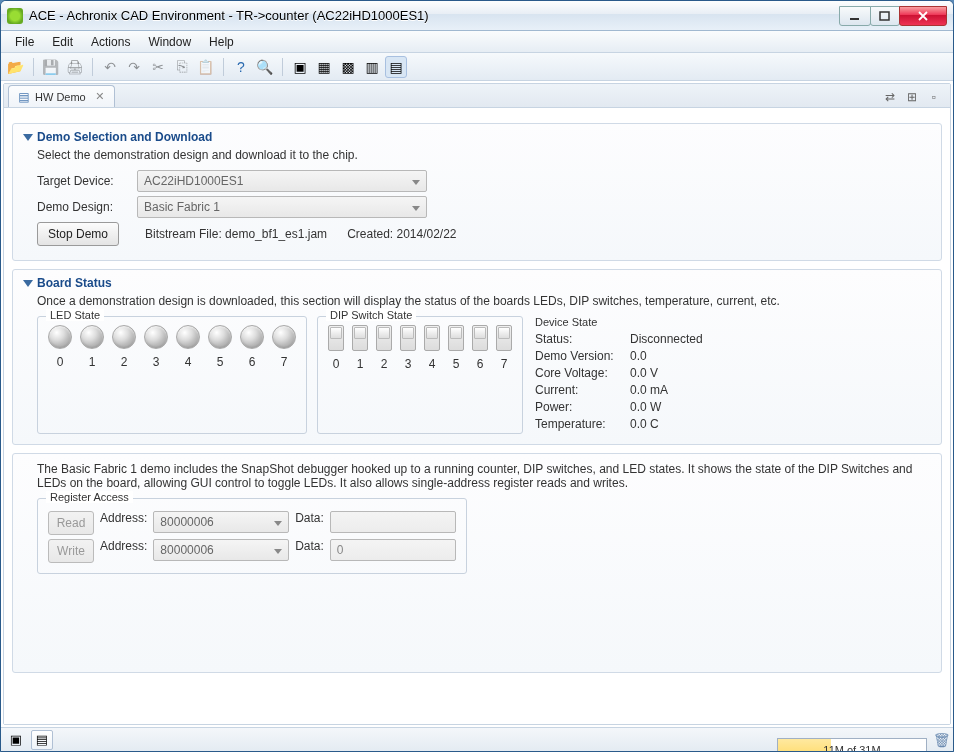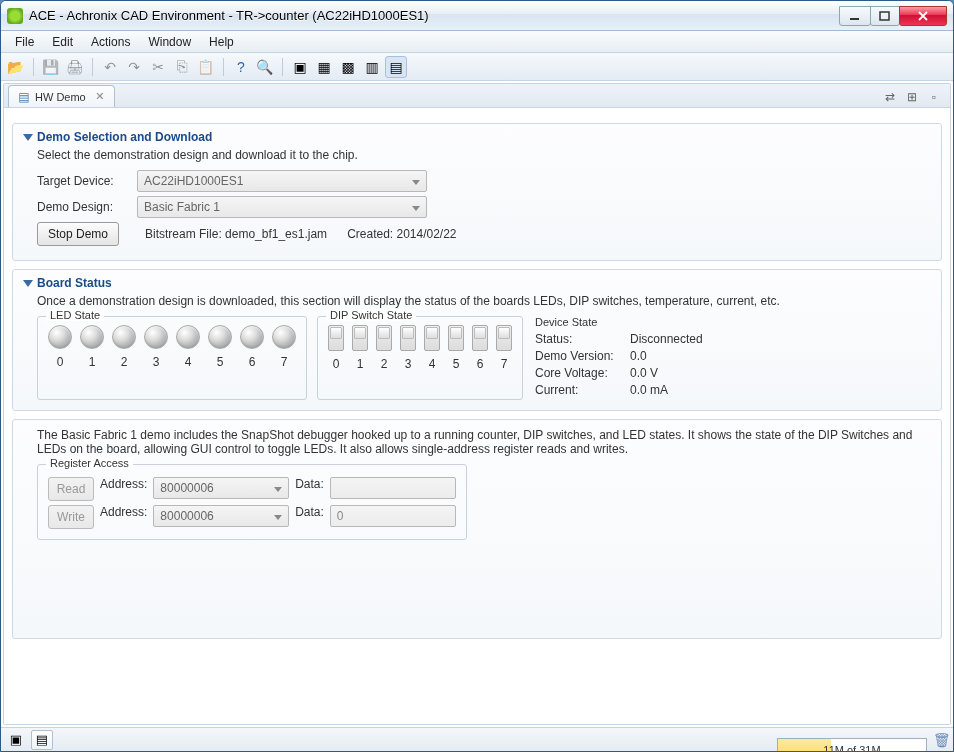--- a/index.html
+++ b/index.html
@@ -277,20 +277,28 @@
                 <div class="kvval">0.0</div>
               </div>
             <div class="kvrow">
                 <div class="kvkey">Core Voltage:</div>
                 <div class="kvval">0.0 V</div>
               </div>
             <div class="kvrow">
                 <div class="kvkey">Current:</div>
                 <div class="kvval">0.0 mA</div>
               </div>
+            <div class="kvrow">
+                <div class="kvkey">Power:</div>
+                <div class="kvval">0.0 W</div>
+              </div>
+            <div class="kvrow">
+                <div class="kvkey">Temperature:</div>
+                <div class="kvval">0.0 C</div>
+              </div>
           </div>
         </div>
       </div>
 
       <div class="section" style="min-height:220px;">
         <div class="secdesc">The Basic Fabric 1 demo includes the SnapShot debugger hooked up to a running counter, DIP switches, and LED states.  It shows the state of the DIP Switches and LEDs on the board, allowing GUI control to toggle LEDs.  It also allows single-address register reads and writes.</div>
         <div class="group ragroup" style="width:430px;">
           <div class="glabel">Register Access</div>
           <div class="ra-row">
             <div class="btn disabled" style="width:46px; justify-content:center;">

